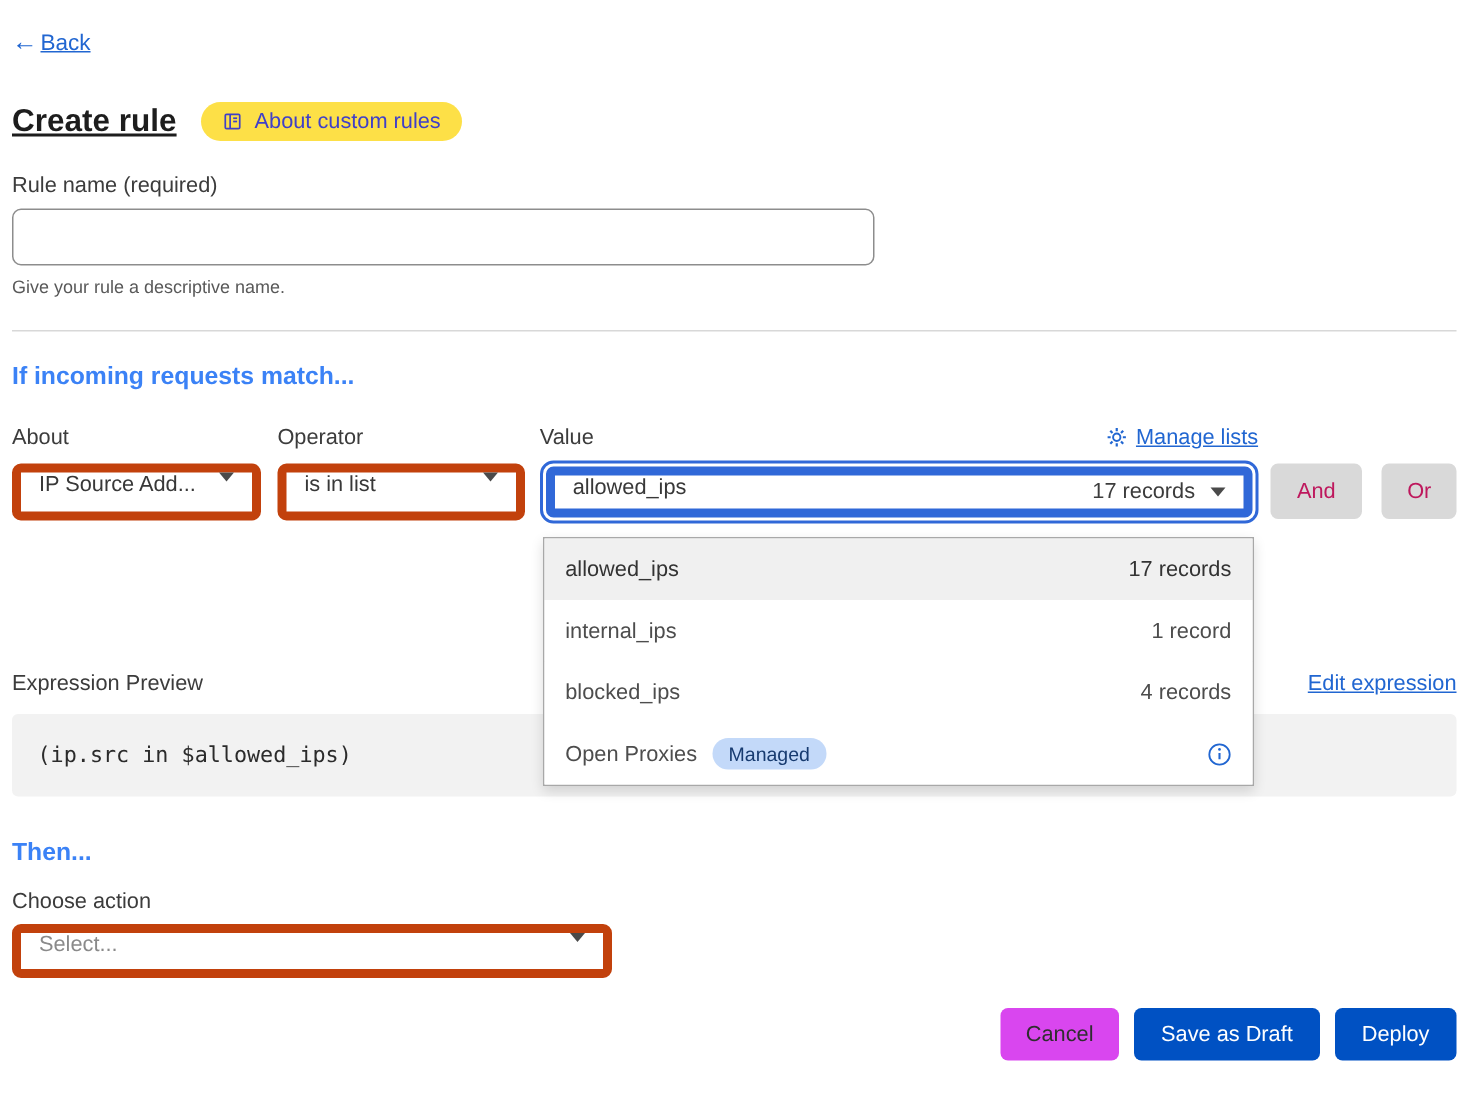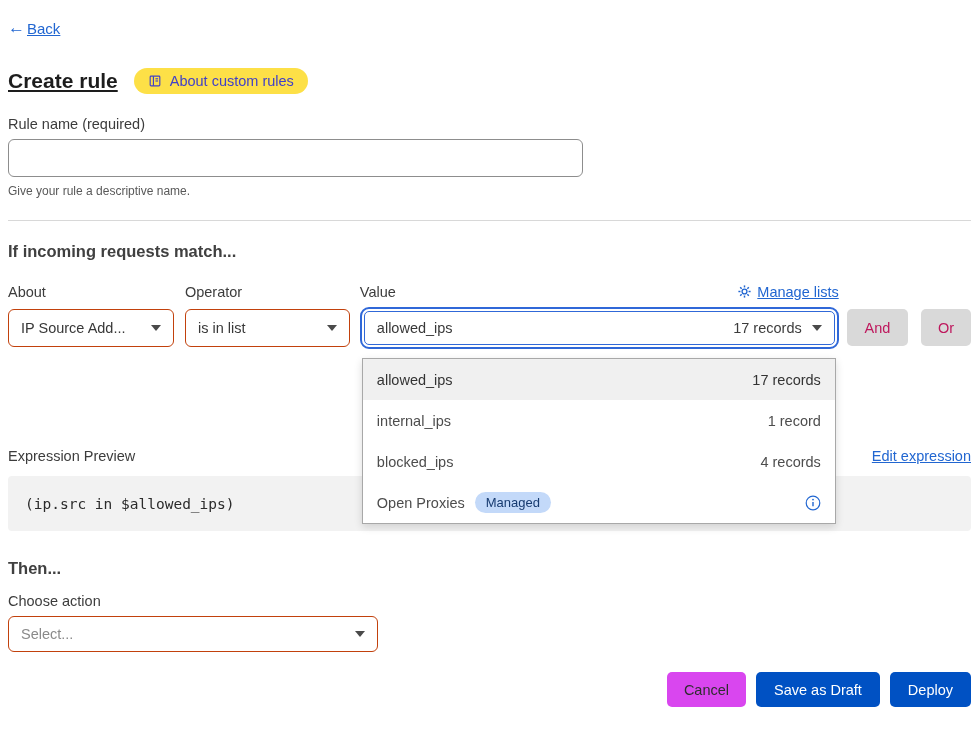--- a/index.html
+++ b/index.html
@@ -21,33 +21,33 @@
     font-size:14.5px; padding:5px 14px; border-radius:15px; }
 
   
   .field-label { font-size:14.5px; color:#3c3c3c; margin-bottom:7px; }
   .rule-name-input { width:575px; height:38px; border:1px solid #8d8d8d; border-radius:6px;
     font-size:14.5px; padding:0 12px; color:#333; outline:none; display:block; }
   .helper-text { font-size:12px; color:#595959; margin-top:7px; }
 
   hr.divider { border:none; border-top:1px solid #d8d8d8; margin-top:22px; }
 
-  .section-heading { font-size:16.5px; font-weight:bold; color:#404040; margin-top:21px; }
+  .section-heading { font-size:16.5px; font-weight:bold; color:#3b82f6; margin-top:21px; }
 
   
   .match-row { display:flex; align-items:flex-start; margin-top:21px; }
   .col { display:flex; flex-direction:column; }
   .col-field { width:167px; margin-right:11px; }
   .col-operator { width:166px; margin-right:10px; }
   .col-value { width:482px; margin-right:8px; position:relative; }
   .label-row { display:flex; justify-content:space-between; align-items:center; margin-bottom:8px; height:19px; }
   .label-row .field-label { margin-bottom:0; }
 
-  .fake-select { height:38px; border:1px solid #c2410c; border-radius:6px; background:#fff;
-    display:flex; align-items:center; justify-content:space-between; padding:0 12px; font-size:14.5px;
+  .fake-select { height:38px; border:6px solid #c2410c; border-radius:6px; background:#fff;
+    display:flex; justify-content:space-between; padding:0 12px; font-size:14.5px;
     color:#383838; cursor:pointer; }
   .caret { width:0; height:0; border-left:5px solid transparent; border-right:5px solid transparent;
     border-top:6px solid #4a4a4a; flex-shrink:0; margin-left:10px; }
 
   
   .focus-ring { border:2px solid #3068d8; border-radius:9px; padding:2px; margin-top:-2px; background:#fff; }
   .focus-ring .fake-select { border-color:#3068d8; height:34px; border-radius:5px; }
   .select-right { display:flex; align-items:center; }
   .select-right .count { color:#3c3c3c; }
 
@@ -71,21 +71,21 @@
   
   .expr-row { display:flex; justify-content:space-between; align-items:center; margin-top:97px; height:19px; }
   .edit-expression { color:#2166d1; font-size:14.5px; text-decoration:underline; }
   .expr-box { margin-top:11px; background:#f2f2f2; border-radius:4px; height:55px;
     display:flex; align-items:center; padding:0 17px; }
   .expr-code { font-family:"DejaVu Sans Mono", monospace; font-size:14.5px; color:#2b2b2b; }
 
   
   .then-heading { margin-top:28px; }
   .choose-action-label { margin-top:15px; }
-  .action-select { width:370px; height:36px; margin-top:1px; }
+  .action-select { width:400px; height:36px; margin-top:1px; }
   .action-select .placeholder { color:#8a8a8a; }
 
   
   .footer { display:flex; justify-content:flex-end; gap:10px; margin-top:20px; }
   .btn { height:35px; border:none; border-radius:5px; font-size:14.5px; font-family:inherit;
     padding:0 18px; cursor:pointer; }
   .btn-gray { background:#d946ef; color:#2e2e2e; padding:0 17px;text-align:right; }
   .btn-blue { background:#0051c3; color:#fff; }
 
   .icon-svg { display:inline-block; vertical-align:middle; }

